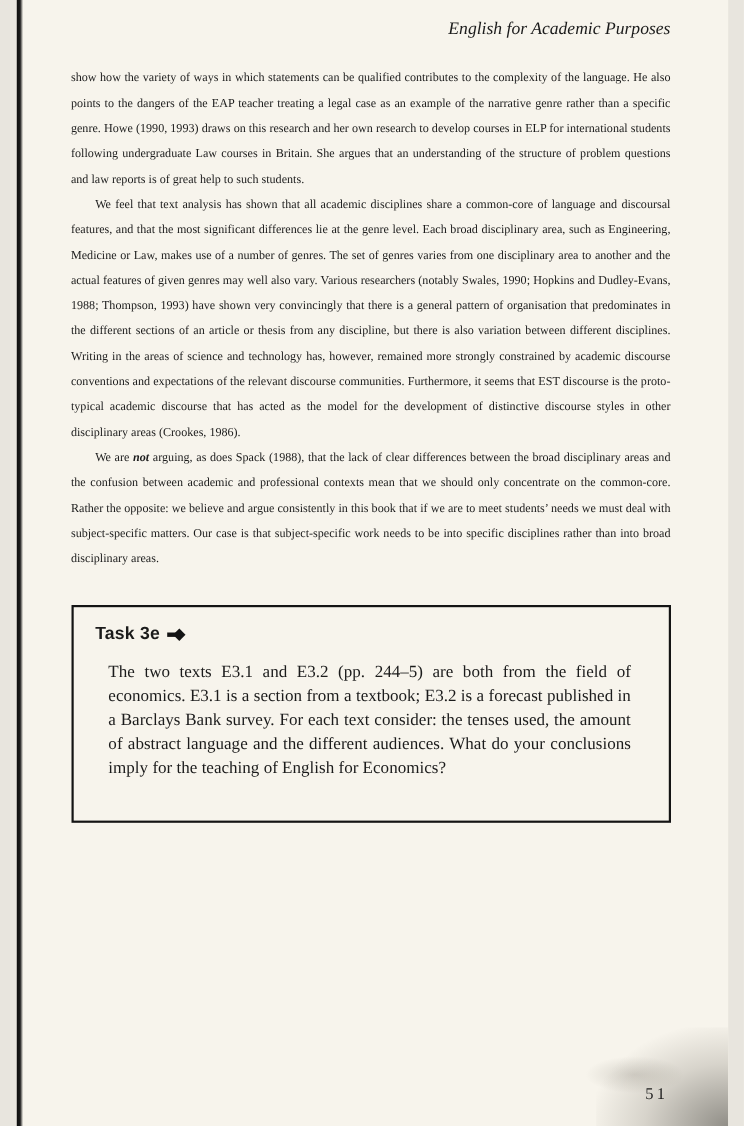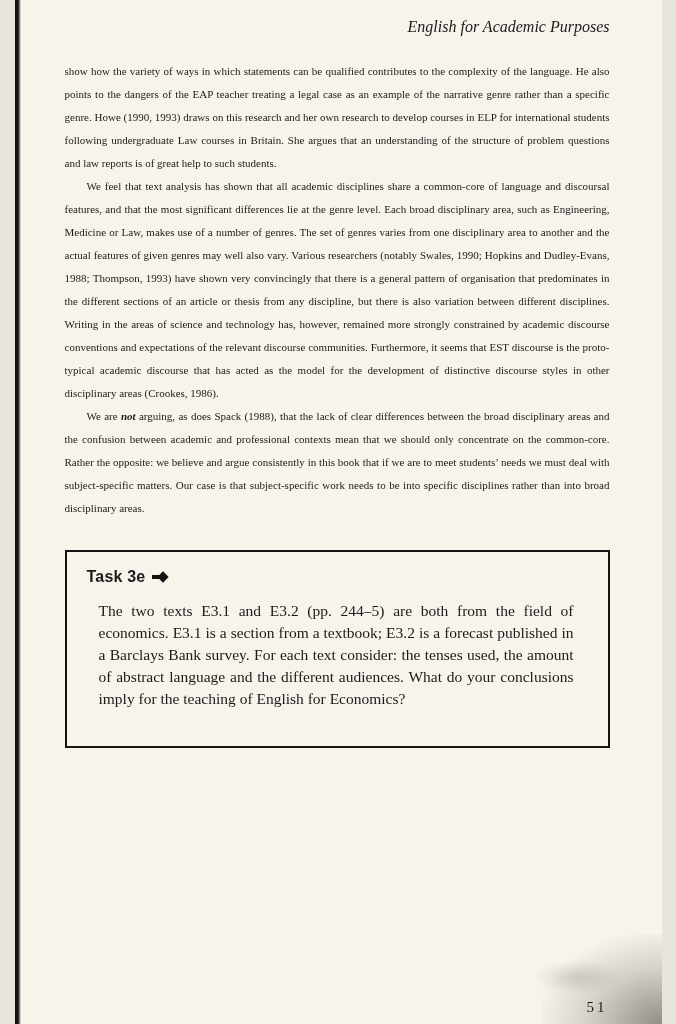--- a/index.html
+++ b/index.html
@@ -96,21 +96,21 @@
   }
   .task-text {
     margin: 12px;
     font-size: 15.5px;
     line-height: 22px;
     text-align: justify;
   }
   .page-number {
     position: absolute;
     right: 54px;
-    bottom: 8px;
+    bottom: 20px;
     font-size: 15px;
     letter-spacing: 3px;
   }
 </style>
 </head>
 <body>
 
 <div class="page">
 
   <div class="scan-edge-left"></div>

